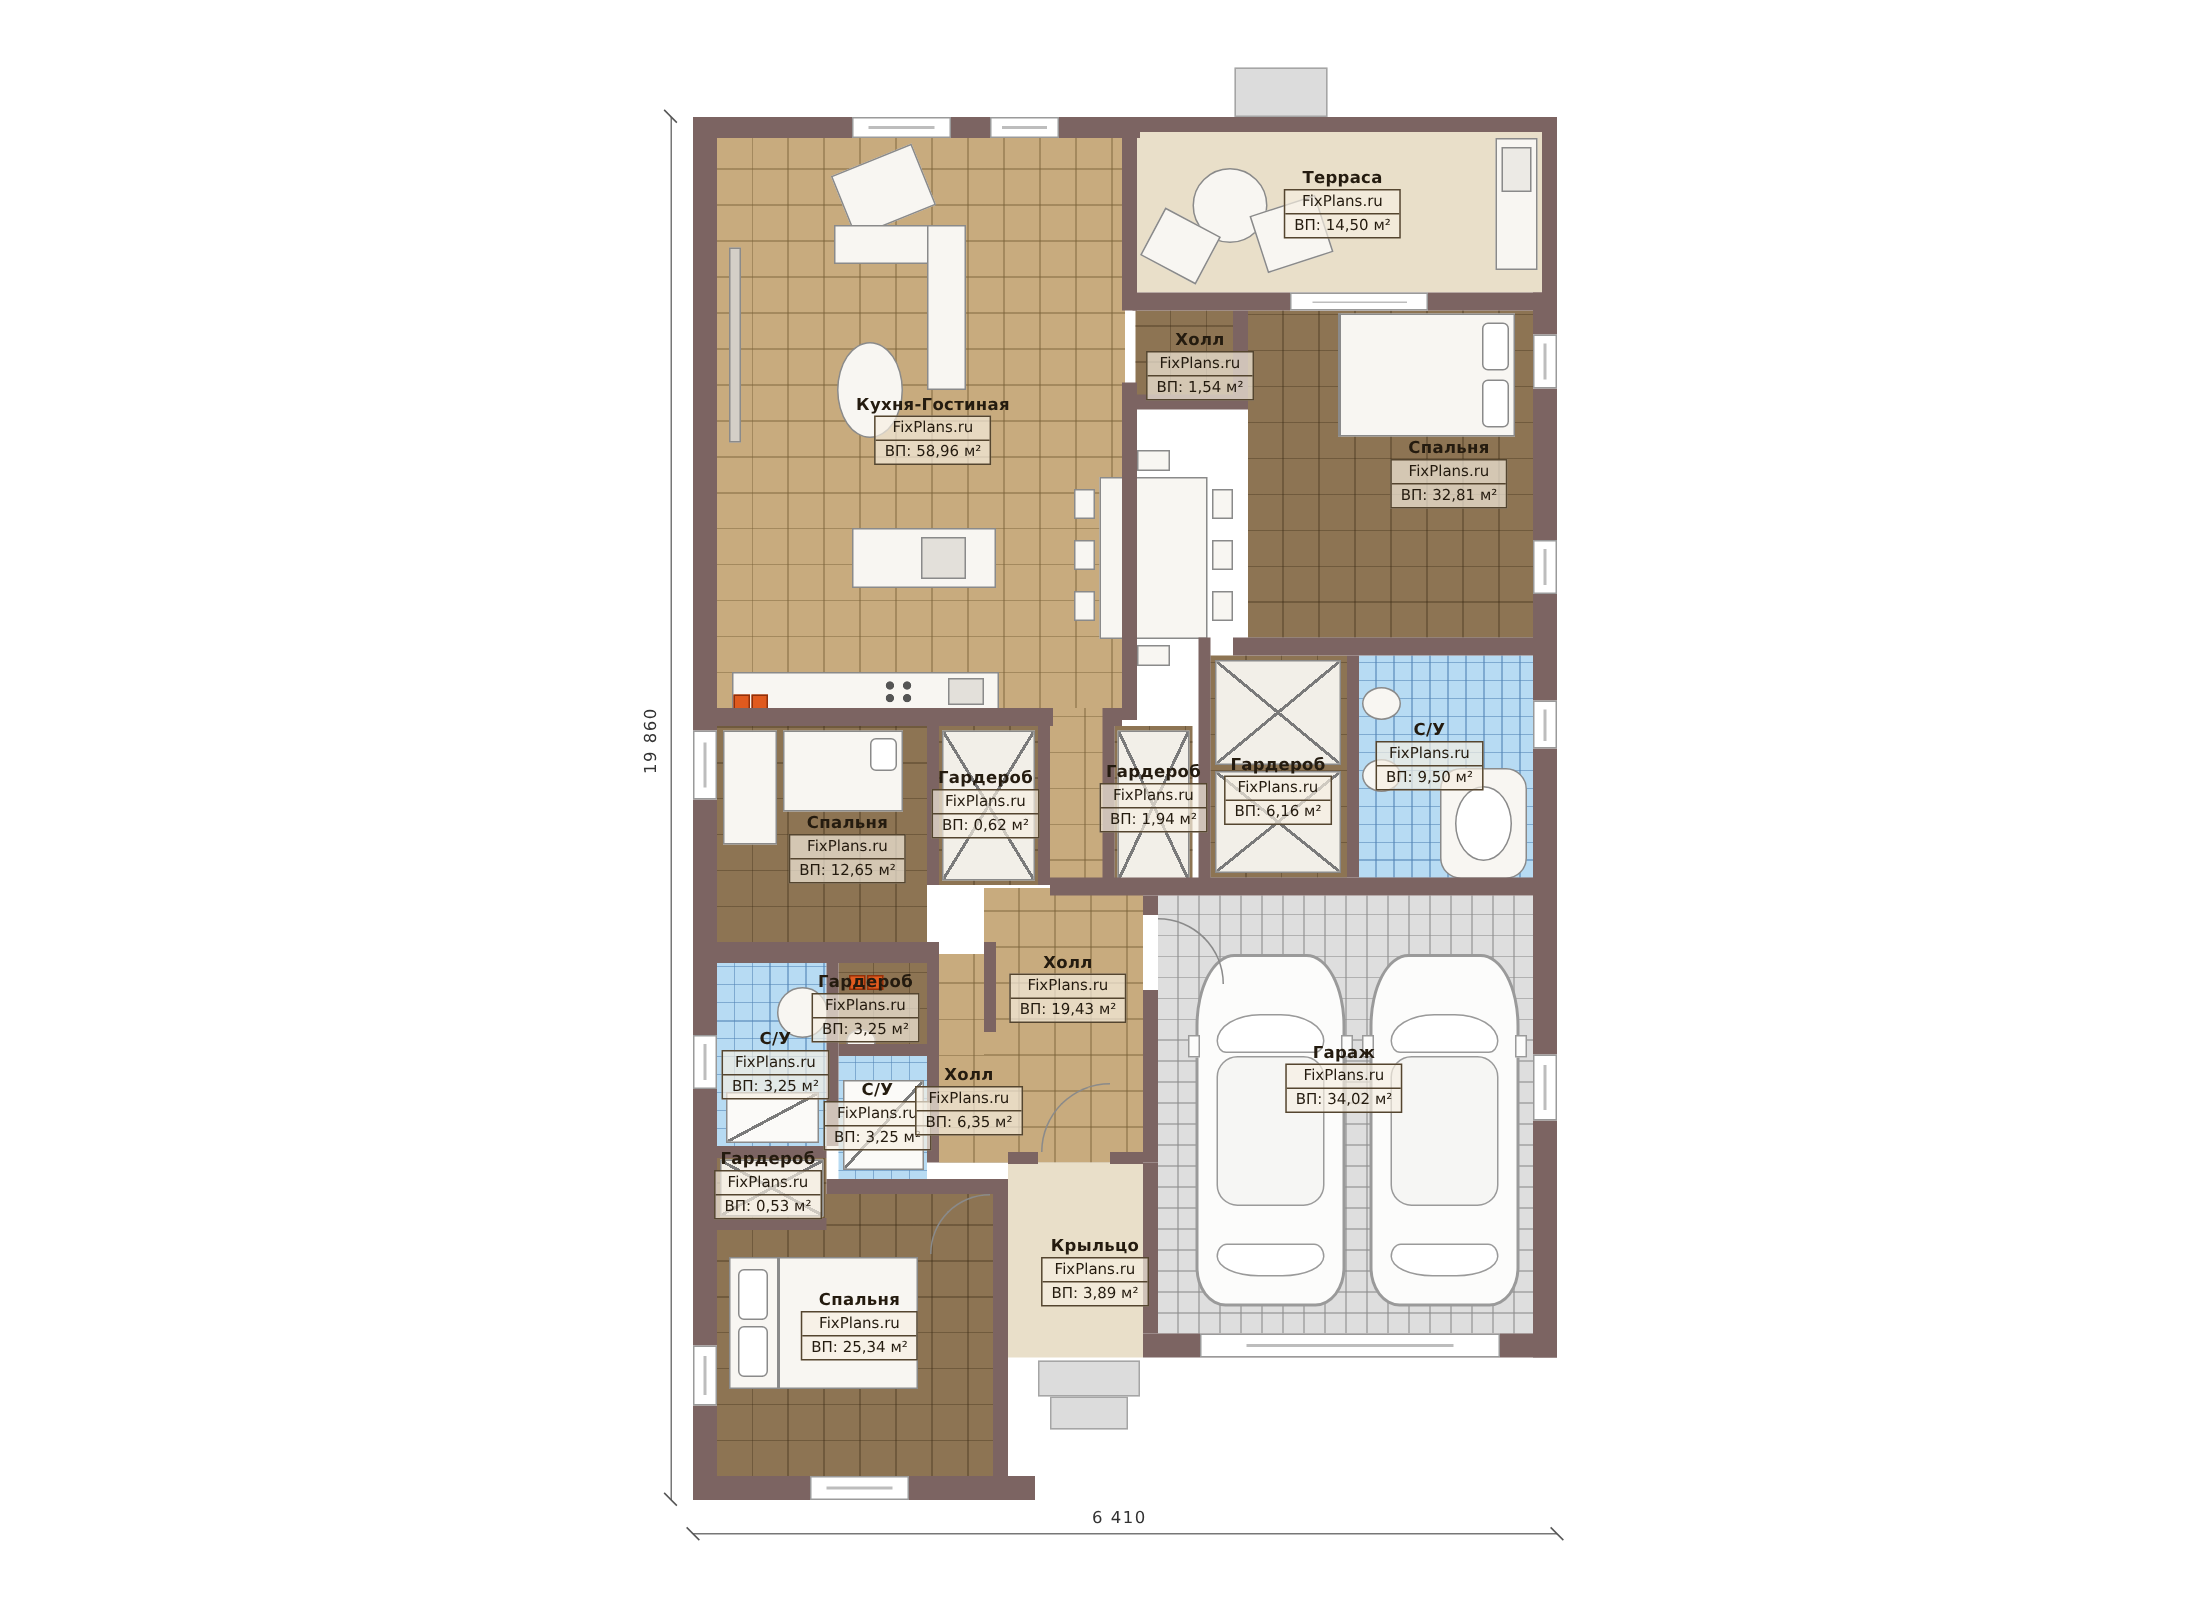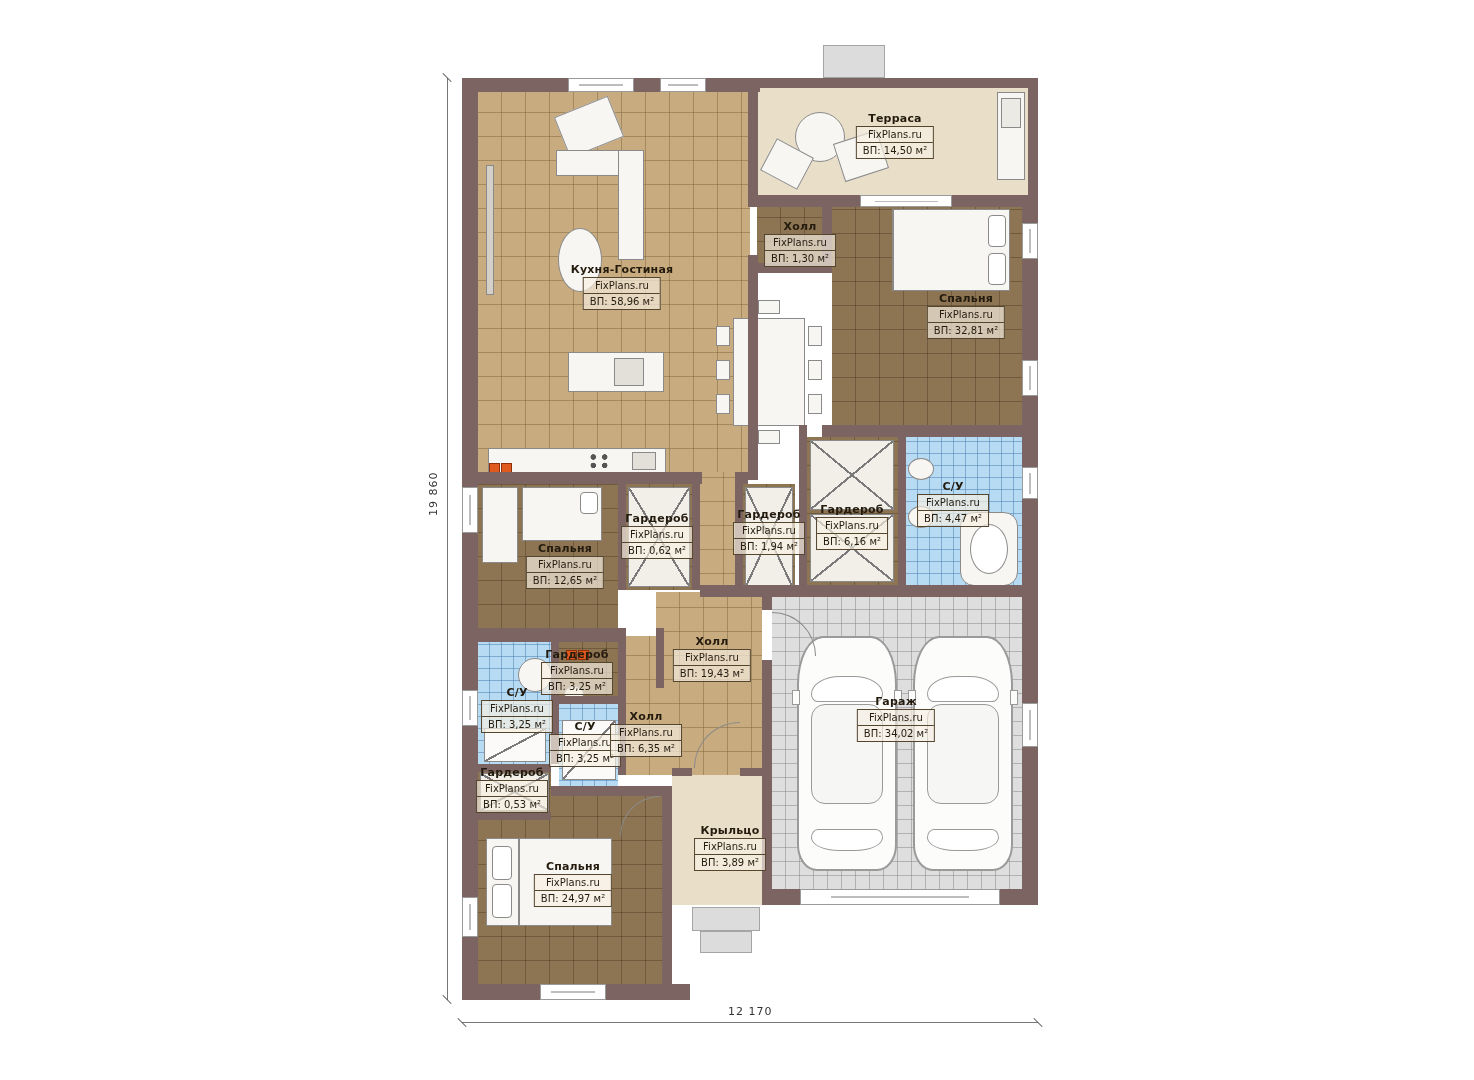--- a/index.html
+++ b/index.html
@@ -233,29 +233,29 @@
   <div class="label" style="left:622px;top:263px;">
     <div class="rname">Кухня-Гостиная</div>
     <div class="rbox"><div class="rbrand">FixPlans.ru</div><div class="rarea">ВП: 58,96 м²</div></div>
   </div>
   <div class="label" style="left:895px;top:112px;">
     <div class="rname">Терраса</div>
     <div class="rbox"><div class="rbrand">FixPlans.ru</div><div class="rarea">ВП: 14,50 м²</div></div>
   </div>
   <div class="label" style="left:800px;top:220px;">
     <div class="rname">Холл</div>
-    <div class="rbox"><div class="rbrand">FixPlans.ru</div><div class="rarea">ВП: 1,30 м²</div></div>
+    <div class="rbox"><div class="rbrand">FixPlans.ru</div><div class="rarea">ВП: 1,54 м²</div></div>
   </div>
   <div class="label" style="left:966px;top:292px;">
     <div class="rname">Спальня</div>
     <div class="rbox"><div class="rbrand">FixPlans.ru</div><div class="rarea">ВП: 32,81 м²</div></div>
   </div>
   <div class="label" style="left:953px;top:480px;">
     <div class="rname">С/У</div>
-    <div class="rbox"><div class="rbrand">FixPlans.ru</div><div class="rarea">ВП: 4,47 м²</div></div>
+    <div class="rbox"><div class="rbrand">FixPlans.ru</div><div class="rarea">ВП: 9,50 м²</div></div>
   </div>
   <div class="label" style="left:852px;top:503px;">
     <div class="rname">Гардероб</div>
     <div class="rbox"><div class="rbrand">FixPlans.ru</div><div class="rarea">ВП: 6,16 м²</div></div>
   </div>
   <div class="label" style="left:769px;top:508px;">
     <div class="rname">Гардероб</div>
     <div class="rbox"><div class="rbrand">FixPlans.ru</div><div class="rarea">ВП: 1,94 м²</div></div>
   </div>
   <div class="label" style="left:657px;top:512px;">
@@ -289,29 +289,29 @@
   <div class="label" style="left:646px;top:710px;">
     <div class="rname">Холл</div>
     <div class="rbox"><div class="rbrand">FixPlans.ru</div><div class="rarea">ВП: 6,35 м²</div></div>
   </div>
   <div class="label" style="left:512px;top:766px;">
     <div class="rname">Гардероб</div>
     <div class="rbox"><div class="rbrand">FixPlans.ru</div><div class="rarea">ВП: 0,53 м²</div></div>
   </div>
   <div class="label" style="left:573px;top:860px;">
     <div class="rname">Спальня</div>
-    <div class="rbox"><div class="rbrand">FixPlans.ru</div><div class="rarea">ВП: 24,97 м²</div></div>
+    <div class="rbox"><div class="rbrand">FixPlans.ru</div><div class="rarea">ВП: 25,34 м²</div></div>
   </div>
   <div class="label" style="left:730px;top:824px;">
     <div class="rname">Крыльцо</div>
     <div class="rbox"><div class="rbrand">FixPlans.ru</div><div class="rarea">ВП: 3,89 м²</div></div>
   </div>
 
   <div class="dim" style="left:447px;top:78px;width:1px;height:922px;"></div>
   <div class="tick" style="left:441px;top:77px;transform:rotate(45deg);"></div>
   <div class="tick" style="left:441px;top:999px;transform:rotate(45deg);"></div>
   <div class="dimtext" style="left:427px;top:516px;transform:rotate(-90deg);transform-origin:left top;">19 860</div>
   <div class="dim" style="left:462px;top:1022px;width:576px;height:1px;"></div>
   <div class="tick" style="left:456px;top:1022px;transform:rotate(45deg);"></div>
   <div class="tick" style="left:1032px;top:1022px;transform:rotate(45deg);"></div>
-  <div class="dimtext" style="left:728px;top:1005px;">12 170</div>
+  <div class="dimtext" style="left:728px;top:1005px;">6 410</div>
 
 </div>
 
 </body></html>

